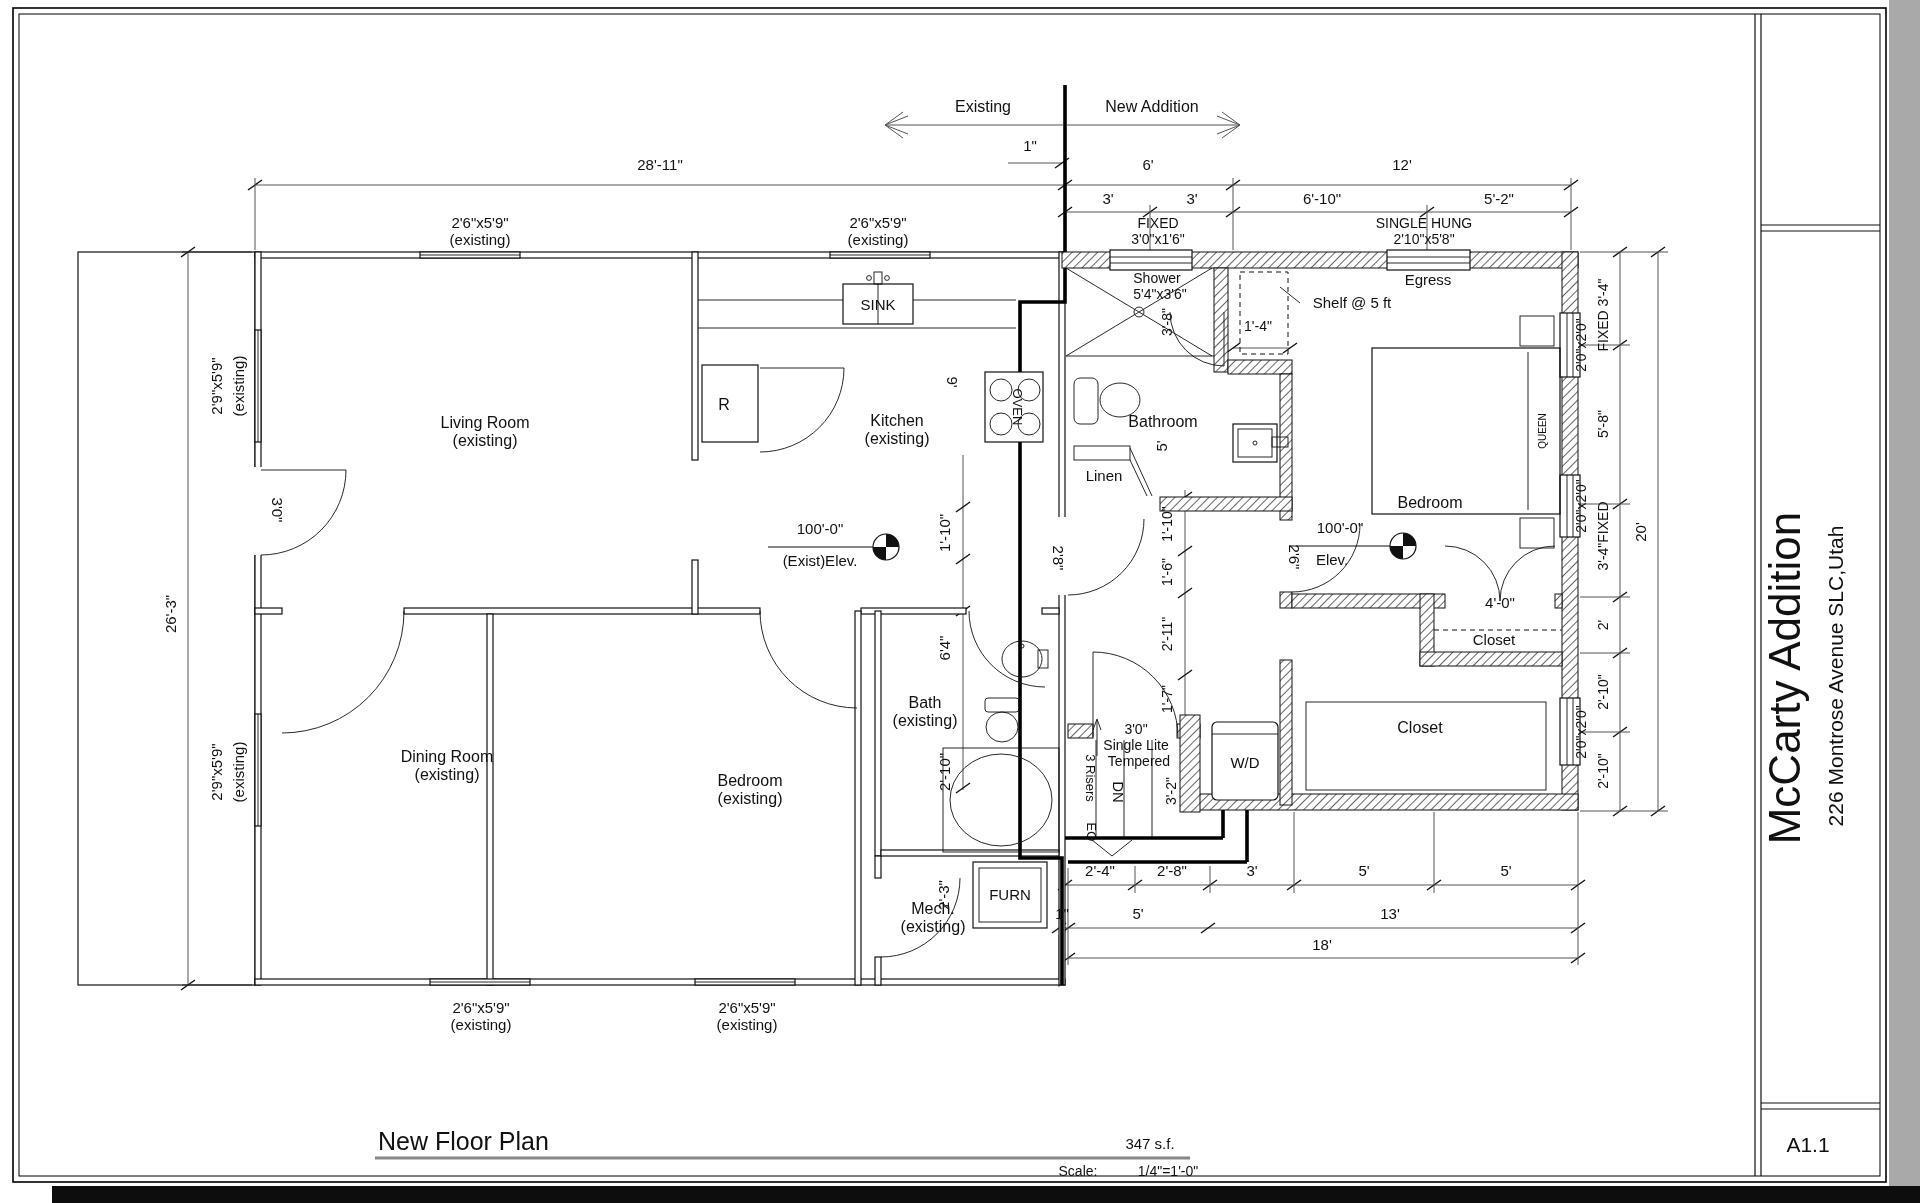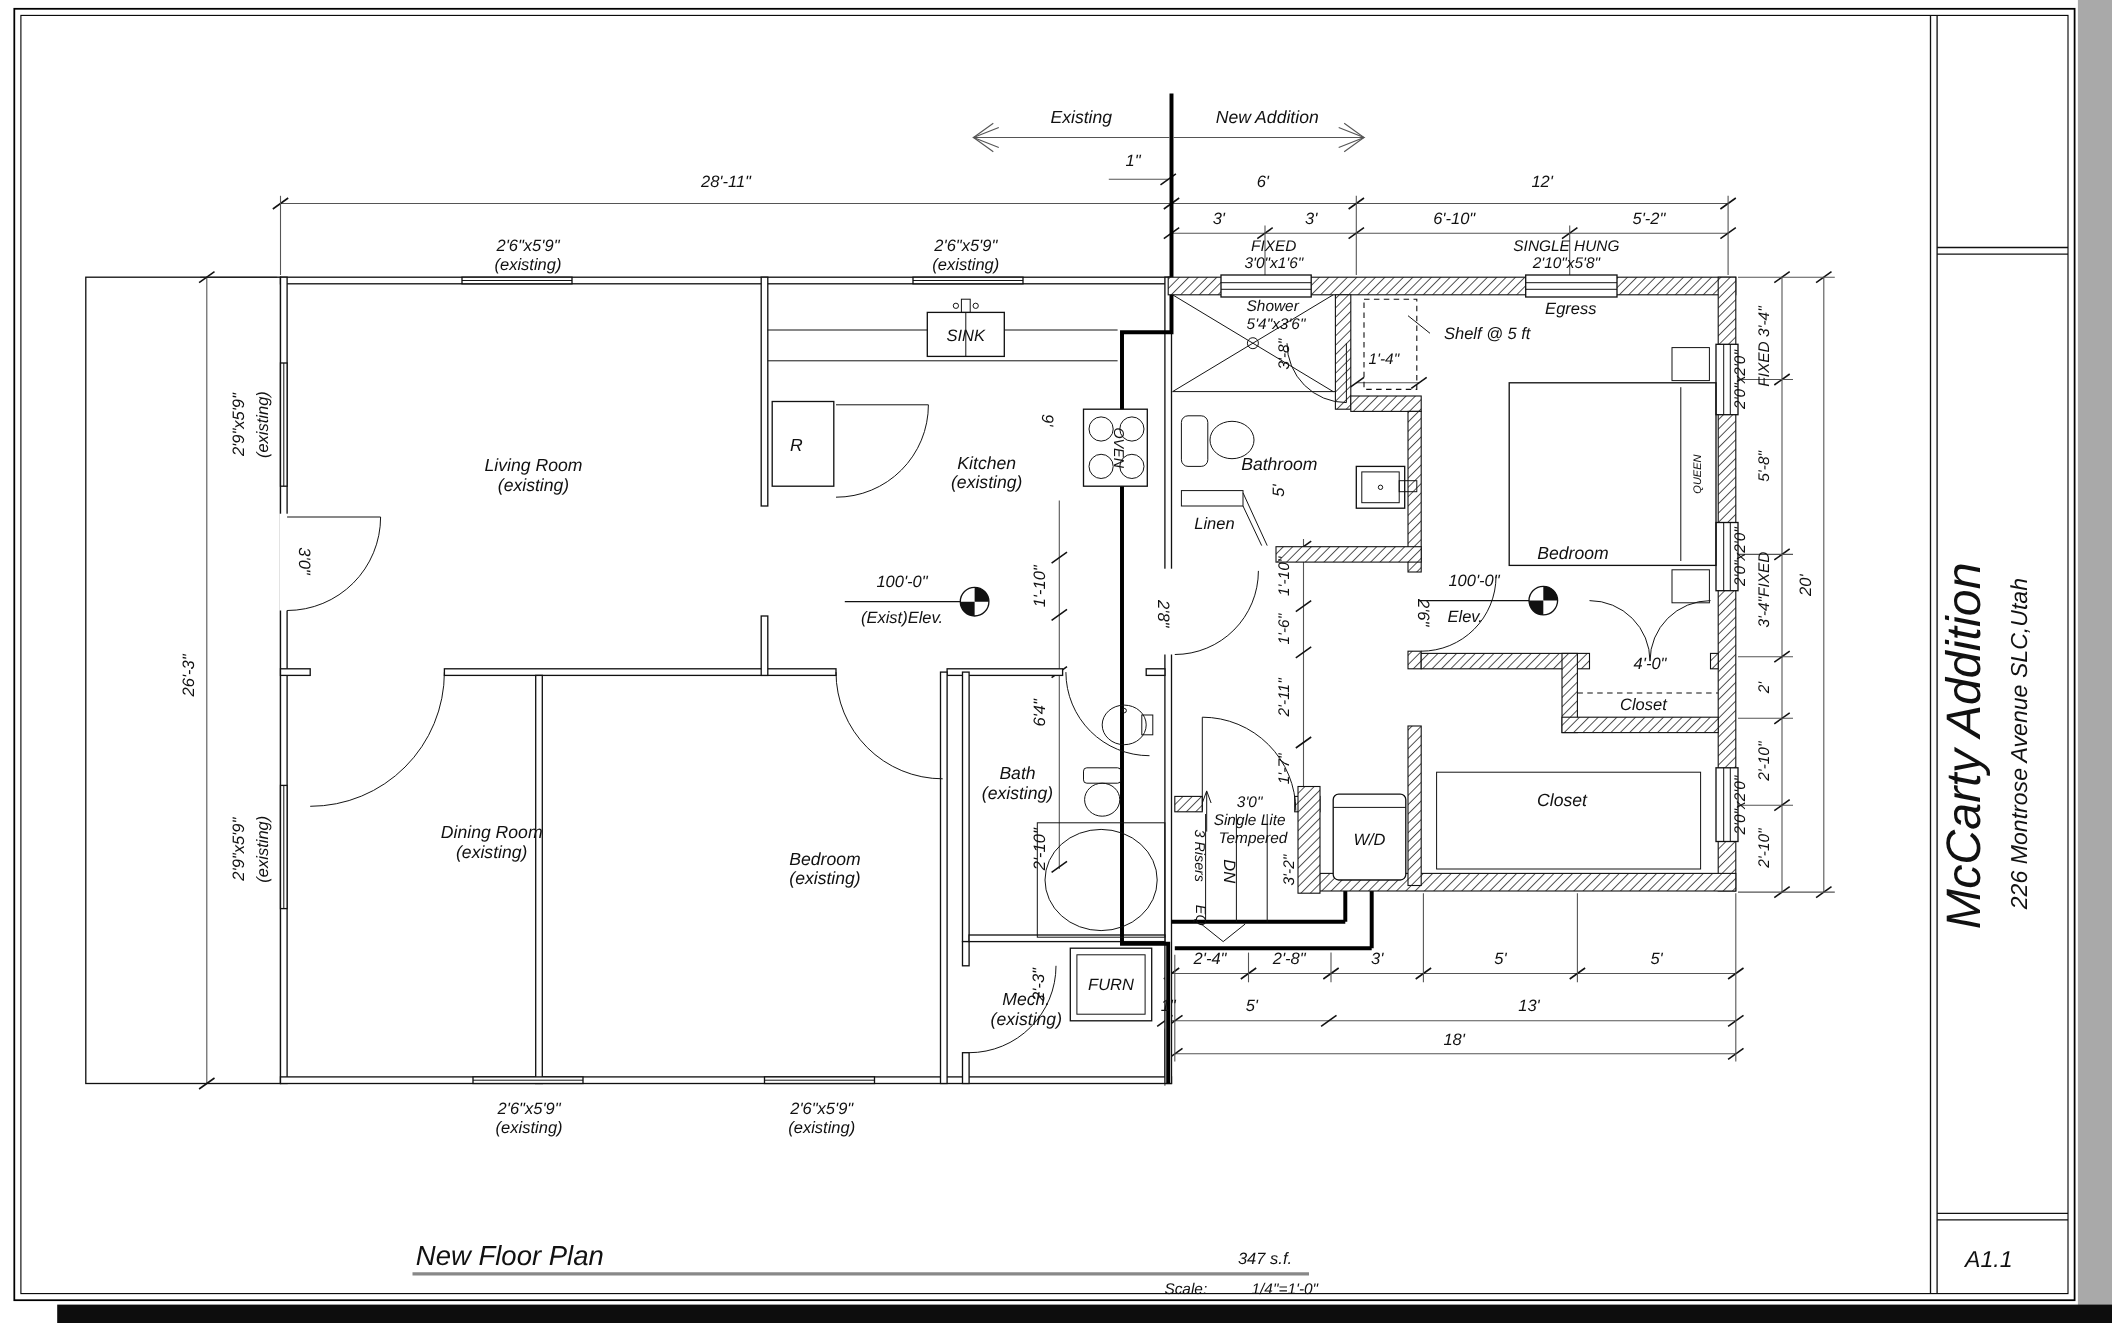--- a/index.html
+++ b/index.html
@@ -1,17 +1,17 @@
 <!DOCTYPE html>
 <html><head>
 <meta charset="utf-8">
 <style>
   html,body{margin:0;padding:0;background:#ffffff;}
   .page{position:relative;width:1920px;height:1203px;background:#fff;overflow:hidden;
-        font-family:"Liberation Sans",sans-serif;font-style:italic;}
+        font-family:"Liberation Sans",sans-serif;}
   svg text{font-family:"Liberation Sans",sans-serif;fill:#111;}
   .t  {font-size:15px;text-anchor:middle;}
   .t4 {font-size:14px;text-anchor:middle;}
   .t6 {font-size:16px;text-anchor:middle;}
   .t3 {font-size:13px;text-anchor:middle;}
   .t0 {font-size:10px;text-anchor:middle;}
   .t24{font-size:25px;}
   .big {font-size:44px;text-anchor:middle;}
   .addr{font-size:21px;text-anchor:middle;}
   .a11{font-size:21px;text-anchor:middle;}

